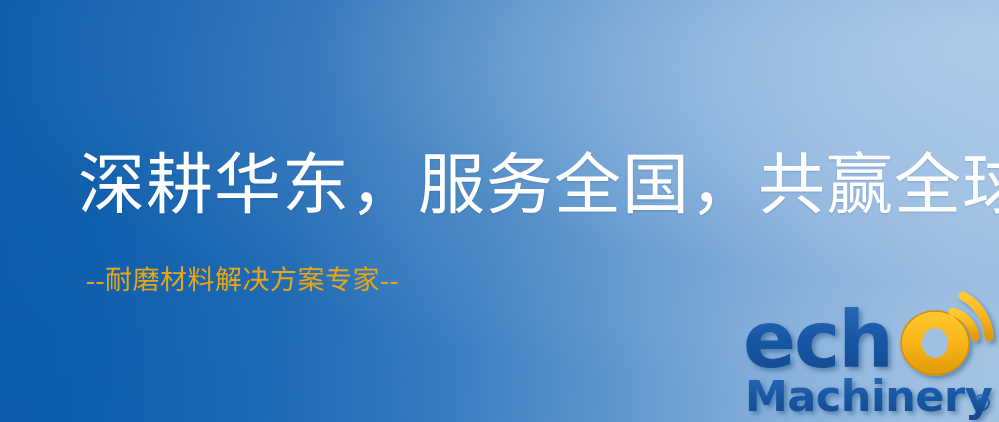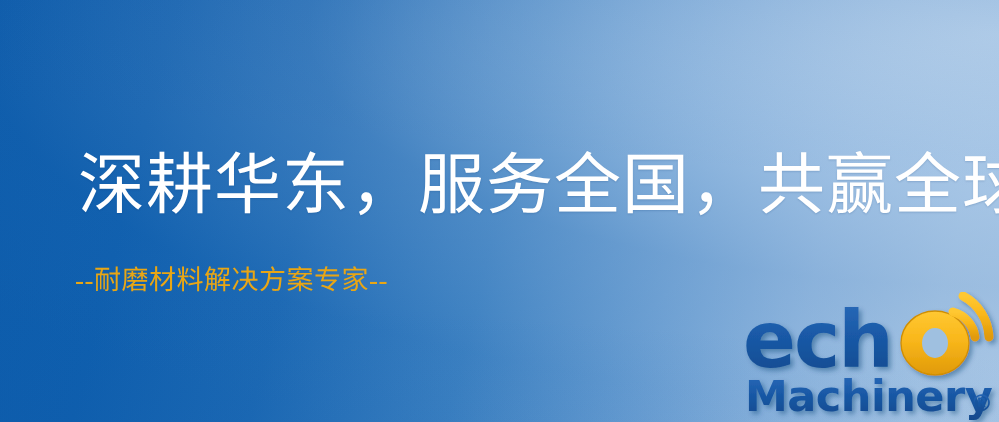--- a/index.html
+++ b/index.html
@@ -56,21 +56,21 @@
     line-height: 1.06;
     letter-spacing: 1px;
     color: #ffffff;
     white-space: nowrap;
     text-shadow: 0 1px 2px rgba(8, 52, 104, 0.18);
   }
 
   
   #subtitle {
     position: absolute;
-    left: 75px;
+    left: 86px;
     top: 264px;
     font-family: "Liberation Serif", "DejaVu Serif", serif;
     font-size: 27px;
     line-height: 1.2;
     letter-spacing: 0.5px;
     color: #e9a614;
     white-space: nowrap;
   }
 
   

